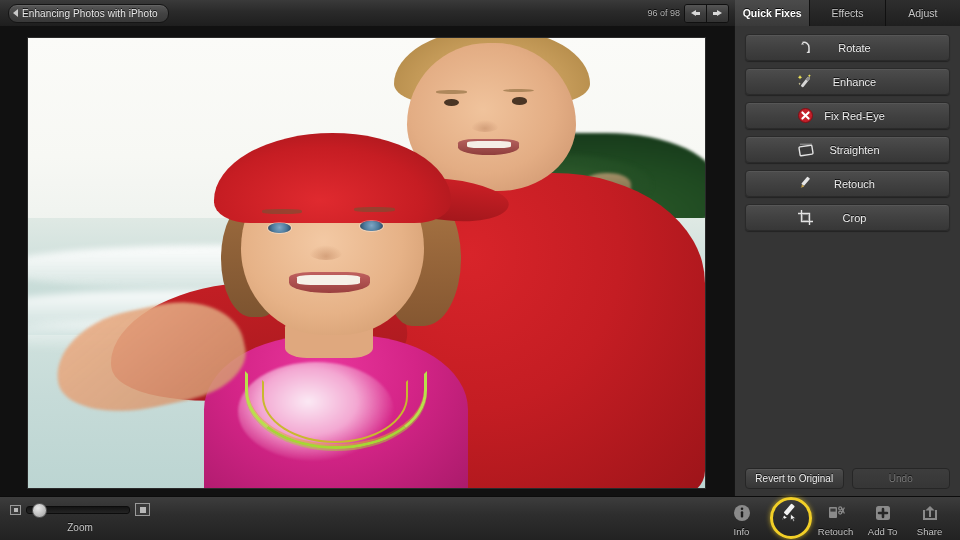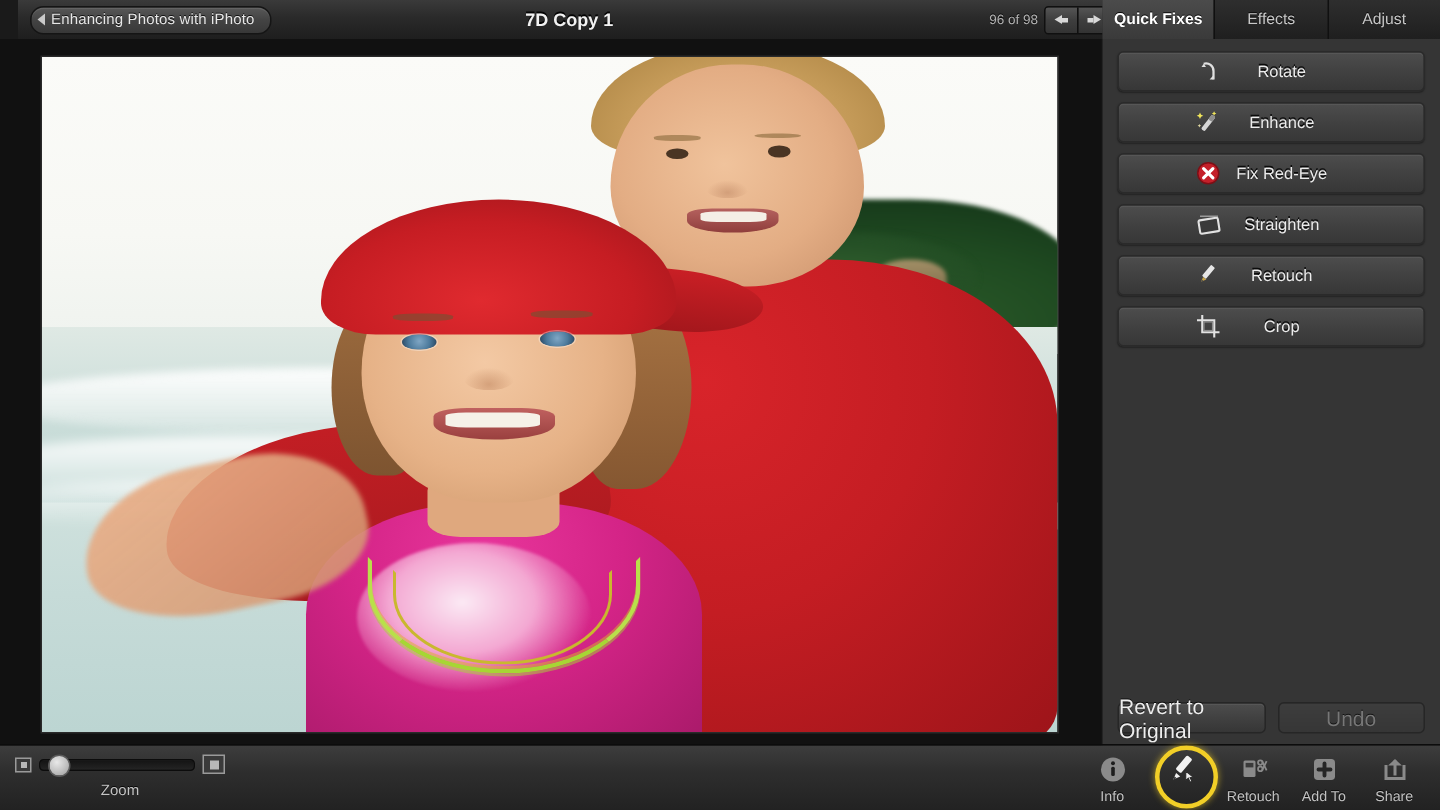--- a/index.html
+++ b/index.html
@@ -25,21 +25,20 @@
   
   .topbar {
     position: absolute;
     left: 0; top: 0;
     width: 735px;
     height: 26px;
     background: linear-gradient(to bottom, #3a3a3a 0%, #2a2a2a 45%, #1e1e1e 100%);
     border-bottom: 1px solid #0a0a0a;
     display: flex;
     align-items: center;
-    margin-left: 12px;
   }
   .breadcrumb {
     margin-left: 8px;
     display: flex;
     align-items: center;
     height: 17px;
     padding: 0 10px 0 4px;
     border-radius: 9px;
     background: linear-gradient(to bottom, #585858 0%, #434343 50%, #383838 100%);
     border: 1px solid #151515;
@@ -401,21 +400,21 @@
     gap: 8px;
     padding: 0 10px;
   }
   .act-btn {
     flex: 1;
     height: 19px;
     border-radius: 4px;
     display: flex;
     align-items: center;
     justify-content: center;
-    font-size: 14px;
+    font-size: 10px;
     border: 1px solid #262626;
     cursor: default;
   }
   .act-btn.enabled {
     background: linear-gradient(to bottom, #4d4d4d 0%, #414141 50%, #363636 100%);
     color: #ededed;
     text-shadow: 0 -1px 0 rgba(0,0,0,0.85);
     box-shadow: 0 1px 0 rgba(255,255,255,0.06) inset;
   }
   .act-btn.disabled {
@@ -523,21 +522,20 @@
 </head>
 <body>
 
 <div class="app">
 
   <div class="topbar">
     <div class="breadcrumb">
       <span class="breadcrumb-arrow"></span>
       <span class="breadcrumb-label">Enhancing Photos with iPhoto</span>
     </div>
-    <div class="doc-title">7D Copy 1</div>
     <div class="nav-cluster">
       <span class="photo-count">96 of 98</span>
       <div class="arrow-group">
         <div class="arrow-btn">
           <span class="arrow-ico">
             <span class="tri-l"></span>
               <span class="arrow-stem-l"></span>
           </span>
         </div>
         <div class="arrow-btn">

